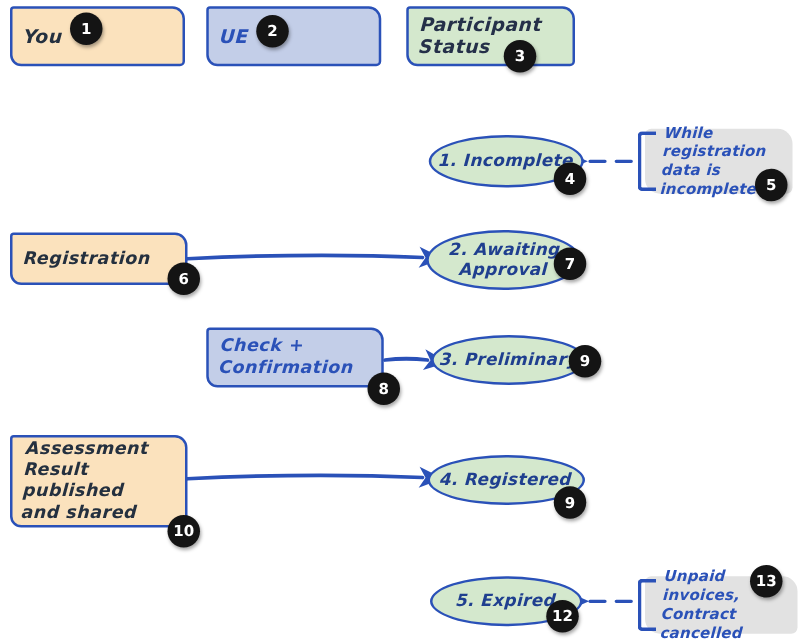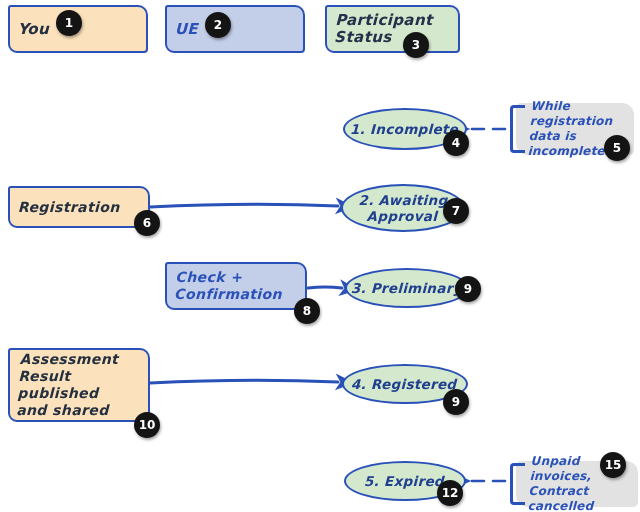--- a/index.html
+++ b/index.html
@@ -222,15 +222,15 @@
   <div class="ellipse" style="left:344px; top:461px; width:122px; height:40px;">
     <div class="ellipse-text">5. Expired</div>
   </div>
   <div class="badge" style="left:437px; top:480px;">12</div>
 
   <div class="note" style="left:516px; top:461px; width:122px; height:46px;">
     <div class="note-bracket"></div>
     <div class="note-text">Unpaid invoices,
 Contract cancelled</div>
   </div>
-  <div class="badge" style="left:600px; top:452px;">15</div>
+  <div class="badge" style="left:600px; top:452px;">13</div>
 
 </div>
 
 </body></html>

